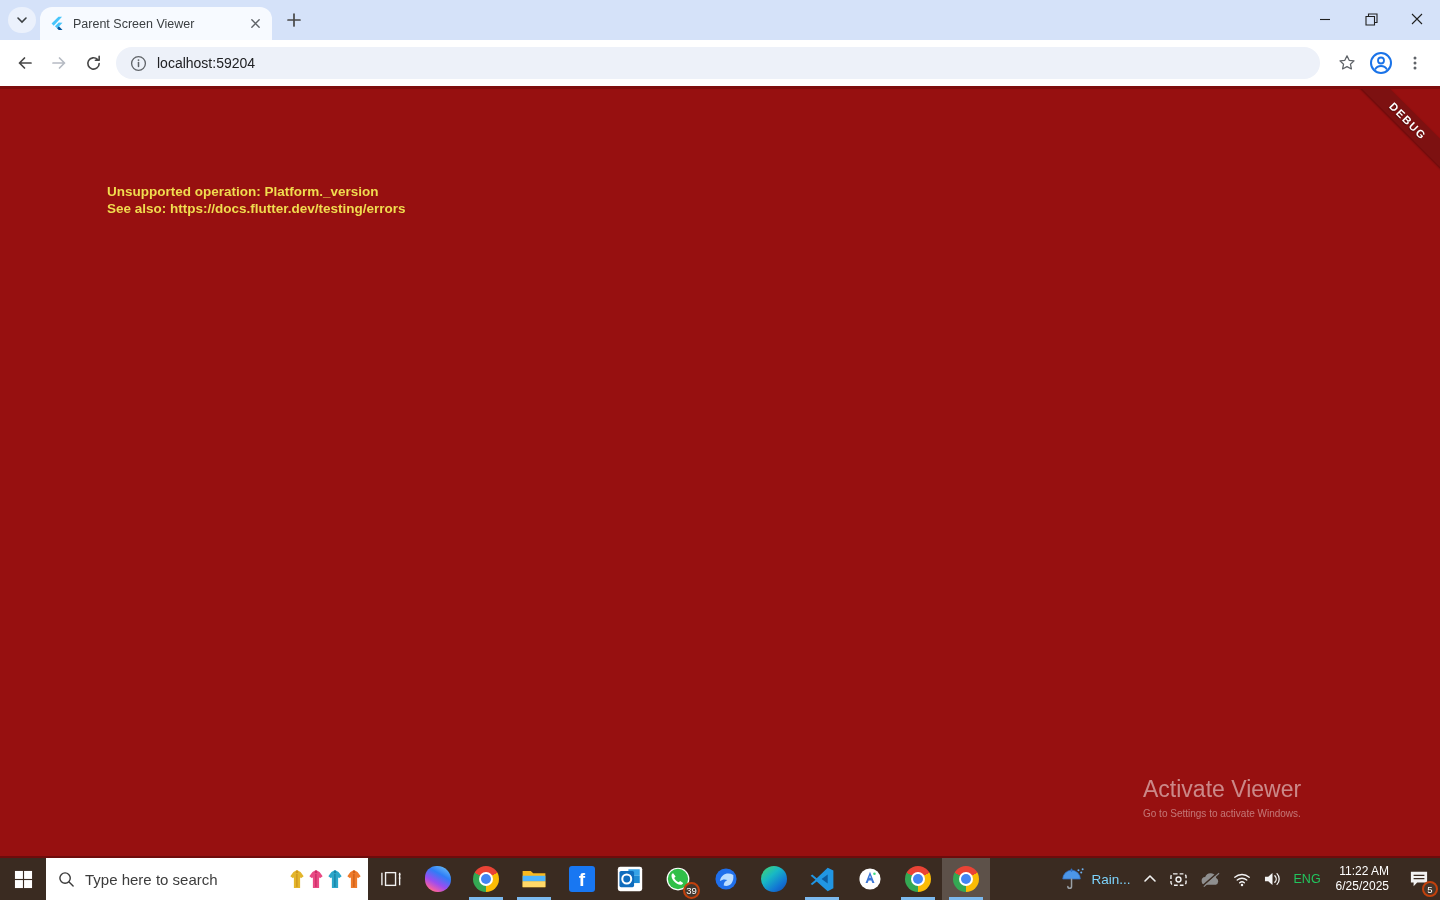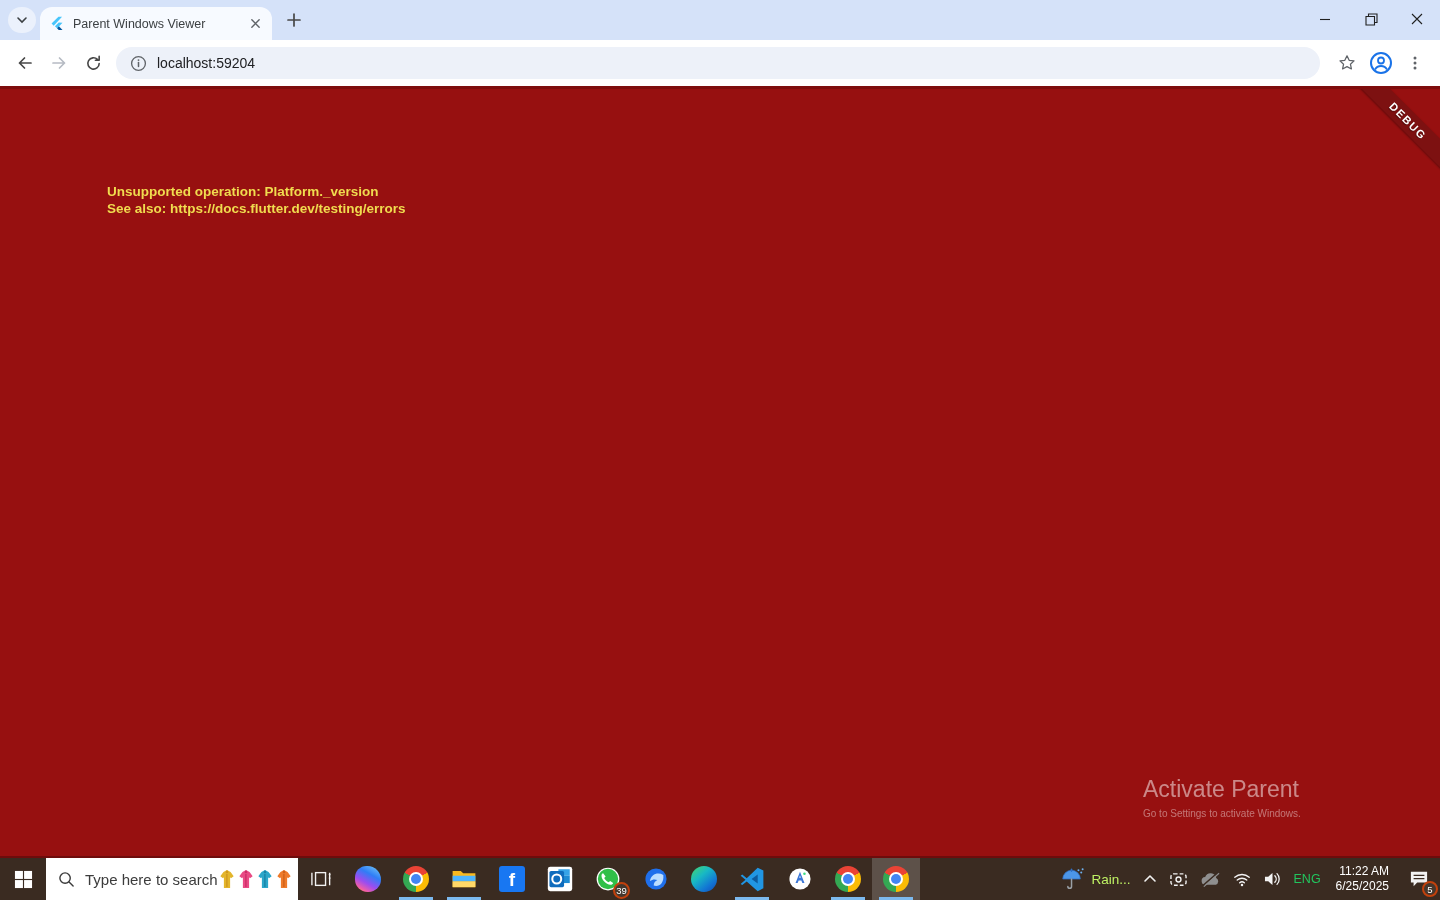--- a/index.html
+++ b/index.html
@@ -38,21 +38,21 @@
   .activate { position:absolute; left:1143px; top:687px; }
   .activate-title { font-size:23px; color:rgba(255,255,255,0.50); font-weight:300; }
   .activate-sub { font-size:10px; color:rgba(255,255,255,0.42); margin-top:5px; }
 
   
   .taskbar { height:42px; background:#3A2B21; display:flex; align-items:stretch; flex:none; color:#fff; }
   .tb-cell { width:46px; display:flex; align-items:center; justify-content:center; position:relative; cursor:pointer; flex:none; }
   .tb-cell.app { width:48px; }
   .tb-cell.active { background:rgba(255,255,255,0.18); }
   .underline { position:absolute; bottom:0; left:7px; right:7px; height:3px; background:#7CB9EE; }
-  .searchbox { width:252px; background:#FFFFFF; display:flex; align-items:center; padding:0 6px 0 12px; flex:none; cursor:text; }
+  .searchbox { width:322px; background:#FFFFFF; display:flex; align-items:center; padding:0 6px 0 12px; flex:none; cursor:text; }
   .searchbox input { border:none; outline:none; background:transparent; flex:1; min-width:0;
     font-size:15px; color:#3c3c3c; font-family:"Liberation Sans", sans-serif; margin-left:10px; }
   .searchbox input::placeholder { color:#3c3c3c; opacity:1; }
   .robes { display:flex; gap:3px; align-items:center; }
   .spacer { flex:1; }
 
   .icon26 { width:26px; height:26px; display:block; }
   .chrome-icon { width:26px; height:26px; border-radius:50%; position:relative;
     background:conic-gradient(from 60deg, #FBBC05 0 120deg, #34A853 0 240deg, #EA4335 0 360deg); }
   .chrome-icon::before { content:""; position:absolute; left:6px; top:6px; width:14px; height:14px;
@@ -66,40 +66,40 @@
   .fb-icon { width:26px; height:26px; background:#1877F2; border-radius:3px; color:#fff;
     font-weight:bold; font-size:19px; display:flex; align-items:flex-end; justify-content:center; line-height:24px; }
   .badge { position:absolute; border-radius:50%; background:#45382e; border:2px solid #c2410c;
     color:#fff; display:flex; align-items:center; justify-content:center; font-size:9.5px;margin-left:27px; }
   .wa-badge { width:17px; height:17px; right:2px; bottom:1px; }
   .notif-badge { width:16px; height:16px; right:2px; bottom:3px; }
   .tray-cell { display:flex; align-items:center; justify-content:center; padding:0 6px; cursor:pointer; position:relative; flex:none; }
   .tray-text { font-size:12.5px; color:#22c55e; }
   .clock { display:flex; flex-direction:column; align-items:flex-end; justify-content:center; line-height:15px; padding:4px 9px; }
   .clock div { font-size:12px; color:#fff; }
-  .weather-label { font-size:13.5px; color:#bef264; margin-left:7px; }
+  .weather-label { font-size:13.5px; color:#7dd3fc; margin-left:7px; }
 </style>
 </head>
 <body>
 
 <div class="screen">
 
   <div class="tabstrip">
     <div class="tab-search-btn">
       <svg width="12" height="12" viewBox="0 0 12 12">
           <path d="M2 4l4 4 4-4" fill="none" stroke="#3c4043" stroke-width="1.6" stroke-linecap="round"></path>
         </svg>
     </div>
     <div class="tab">
       <svg class="favicon" width="15" height="15" viewBox="0 0 24 24">
         <path fill="#47C5FB" d="M13.5 1 2.5 12l3.4 3.4L19.3 1z"></path>
         <path fill="#47C5FB" d="M13.9 10.2 7.9 16.2l3.4 3.4 2.6-2.6 6.1-6.1z"></path>
         <path fill="#00569E" d="M11.3 19.6l2.6 2.6h6.1l-5.7-5.7z"></path>
       </svg>
-      <span class="tab-title">Parent Windows Viewer</span>
+      <span class="tab-title">Parent Screen Viewer</span>
       <span class="tab-close">
         <svg width="11" height="11" viewBox="0 0 12 12">
             <path d="M2 2l8 8M10 2l-8 8" stroke="#5f6368" stroke-width="1.5" stroke-linecap="round"></path>
           </svg>
       </span>
     </div>
     <div class="new-tab-btn">
       <svg width="14" height="14" viewBox="0 0 14 14">
           <path d="M7 1v12M1 7h12" stroke="#474747" stroke-width="1.7" stroke-linecap="round"></path>
         </svg>
@@ -170,21 +170,21 @@
 
   <div class="page">
     <div class="error-text">
       <div>Unsupported operation: Platform._version</div>
       <div>See also: https://docs.flutter.dev/testing/errors</div>
     </div>
     <div class="debug-wrap">
       <div class="debug-ribbon">DEBUG</div>
     </div>
     <div class="activate">
-      <div class="activate-title">Activate Parent</div>
+      <div class="activate-title">Activate Viewer</div>
       <div class="activate-sub">Go to Settings to activate Windows.</div>
     </div>
   </div>
 
   <div class="taskbar">
 
     <div class="tb-cell">
       <svg width="19" height="19" viewBox="0 0 20 20">
         <rect x="1" y="1" width="8.4" height="8.4" fill="#fff"></rect>
           <rect x="10.6" y="1" width="8.4" height="8.4" fill="#fff"></rect>

